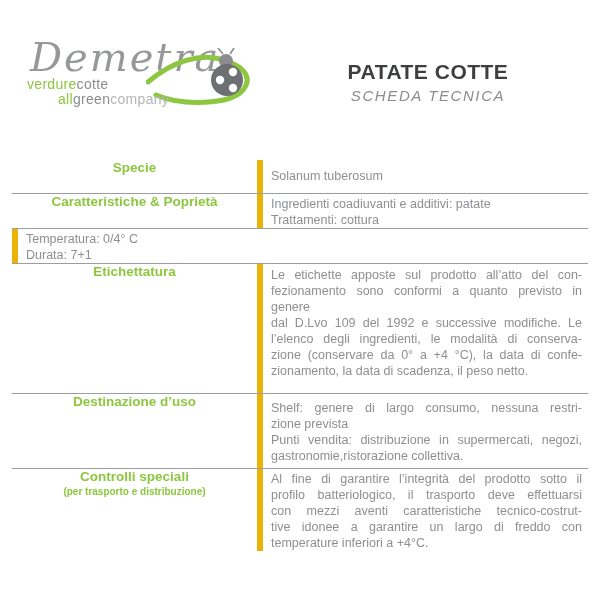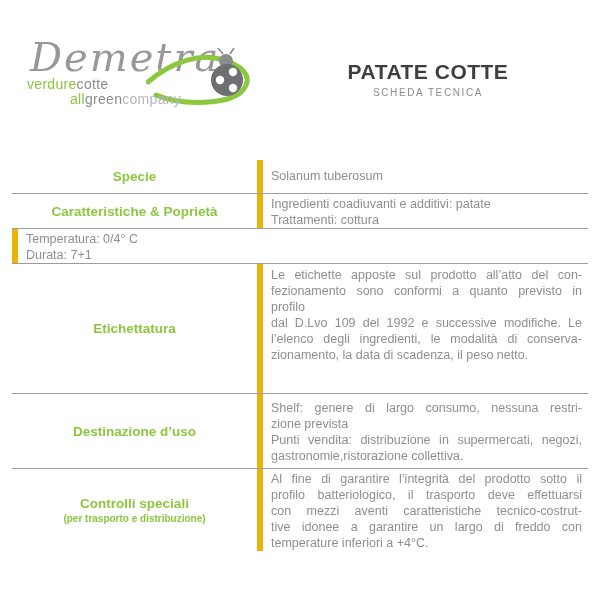--- a/index.html
+++ b/index.html
@@ -12,43 +12,43 @@
   
   .logo { position:absolute; left:0; top:0; width:300px; height:130px; }
   .brand {
     position:absolute; left:30px; top:34px;
     font-family:"DejaVu Serif", serif; font-style:italic;
     font-size:40px; color:#96989a; letter-spacing:2px;
   }
   .swoosh { position:absolute; left:146px; top:48px; }
   .tagline { position:absolute; font-size:14px; letter-spacing:0.3px; }
   .tag1 { left:27px; top:76px; }
-  .tag2 { left:70px; top:91px; }
+  .tag2 { left:58px; top:91px; }
   .tg-green { color:#8dc63f; }
   .tg-gray  { color:#8a8c8e; }
   .tg-light { color:#b3b5b7; }
 
   
   .titleblock { position:absolute; left:318px; top:60px; width:220px; text-align:center; }
   .title {
     font-size:21px; font-weight:700; color:#3d3e40; letter-spacing:0.5px;
   }
   .subtitle {
-    margin-top:3px; font-size:10px; color:#8a8c8e; letter-spacing:1.6px;
+    margin-top:3px; font-size:15px; color:#8a8c8e; letter-spacing:1.6px;font-style:italic;
   }
 
   
   .spec-table { position:absolute; left:12px; top:160px; width:576px; }
   .row { display:grid; grid-template-columns:245px 1fr; }
   .row + .row { border-top:1px solid #9b9da0; }
   .r1{height:33px} .r2{height:35px} .r3{height:35px}
   .r4{height:130px} .r5{height:75px} .r6{height:81px}
 
   .lbl {
-    display:flex; flex-direction:column; justify-content:center; align-items:center;
+    display:flex; flex-direction:column; align-items:center;
     text-align:center; padding:0 10px;
   }
   .lbl-main { font-size:13.5px; font-weight:700; color:#8dc63f; line-height:15px; }
   .lbl-sub  { font-size:10px; font-weight:700; color:#8dc63f; margin-top:2px; }
 
   .cnt {
     border-left:6px solid #eab308;
     padding:3px 6px 0 8px;
     color:#8d8f91; font-size:12.5px;
   }
@@ -114,23 +114,24 @@
         </div>
     </div>
 
     <div class="row r4">
       <div class="lbl">
         <div class="lbl-main">Etichettatura</div>
       </div>
       <div class="cnt">
           <div class="line jl">Le etichette apposte sul prodotto all’atto del con-</div>
           <div class="line jl">fezionamento sono conformi a quanto previsto in</div>
-          <div class="line">profilo</div>
+          <div class="line">genere</div>
           <div class="line jl">dal D.Lvo 109 del 1992 e successive modifiche. Le</div>
           <div class="line jl">l’elenco degli ingredienti, le modalità di conserva-</div>
+          <div class="line jl">zione (conservare da 0° a +4 °C), la data di confe-</div>
           <div class="line">zionamento, la data di scadenza, il peso netto.</div>
         </div>
     </div>
 
     <div class="row r5">
       <div class="lbl">
         <div class="lbl-main">Destinazione d’uso</div>
       </div>
       <div class="cnt">
           <div class="line jl">Shelf: genere di largo consumo, nessuna restri-</div>

